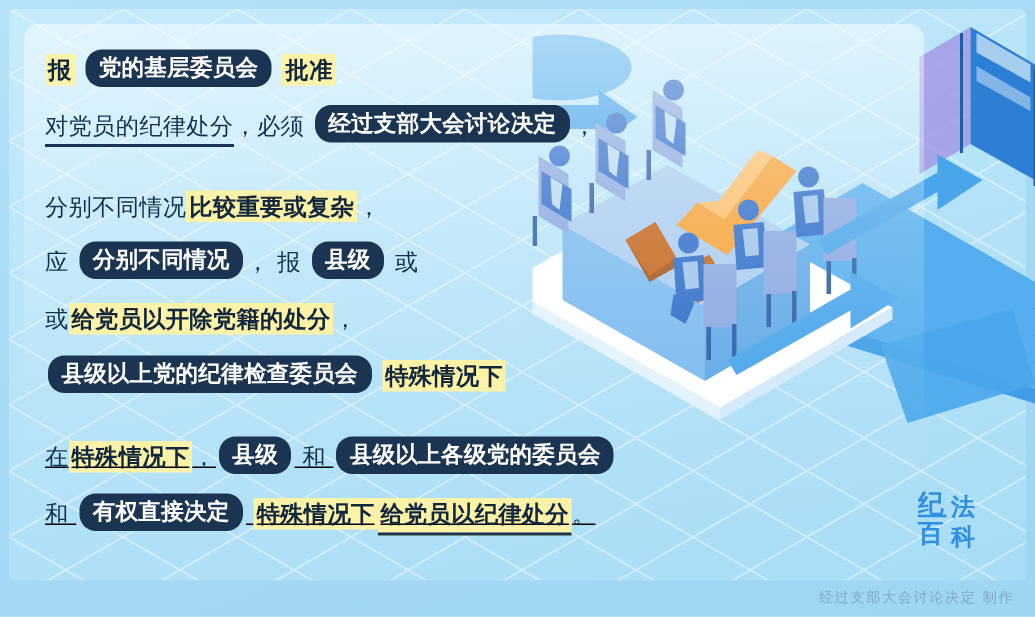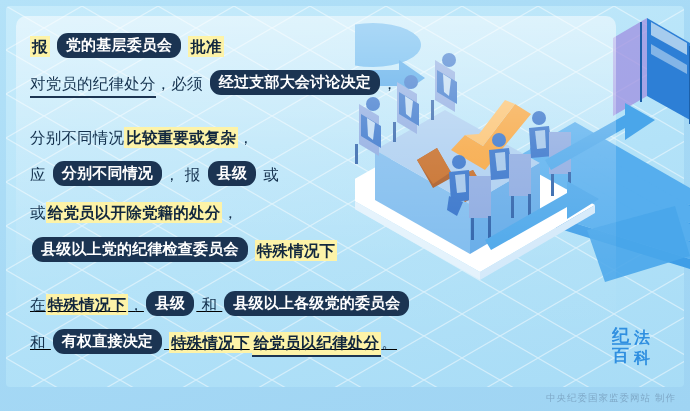--- a/index.html
+++ b/index.html
@@ -309,15 +309,15 @@
   <div class="logo">
     <svg width="62" height="44" viewBox="0 0 62 44">
       <text x="0" y="18" font-family="DejaVu Sans, sans-serif" font-size="17" font-weight="700" fill="#2f8fe0">纪</text>
       <text x="0" y="38" font-family="DejaVu Sans, sans-serif" font-size="17" font-weight="700" fill="#2f8fe0">百</text>
       <text x="22" y="20" font-family="DejaVu Sans, sans-serif" font-size="16" font-weight="700" fill="#2f8fe0">法</text>
       <text x="22" y="40" font-family="DejaVu Sans, sans-serif" font-size="16" font-weight="700" fill="#2f8fe0">科</text>
       <line x1="0" y1="21" x2="19" y2="21" stroke="#2f8fe0" stroke-width="1.6"></line>
     </svg>
   </div>
 
-  <div class="footer">中央纪委国家监委网站 制作</div>
+  <div class="footer">经过支部大会讨论决定 制作</div>
 
 </div>
 
 </body></html>

